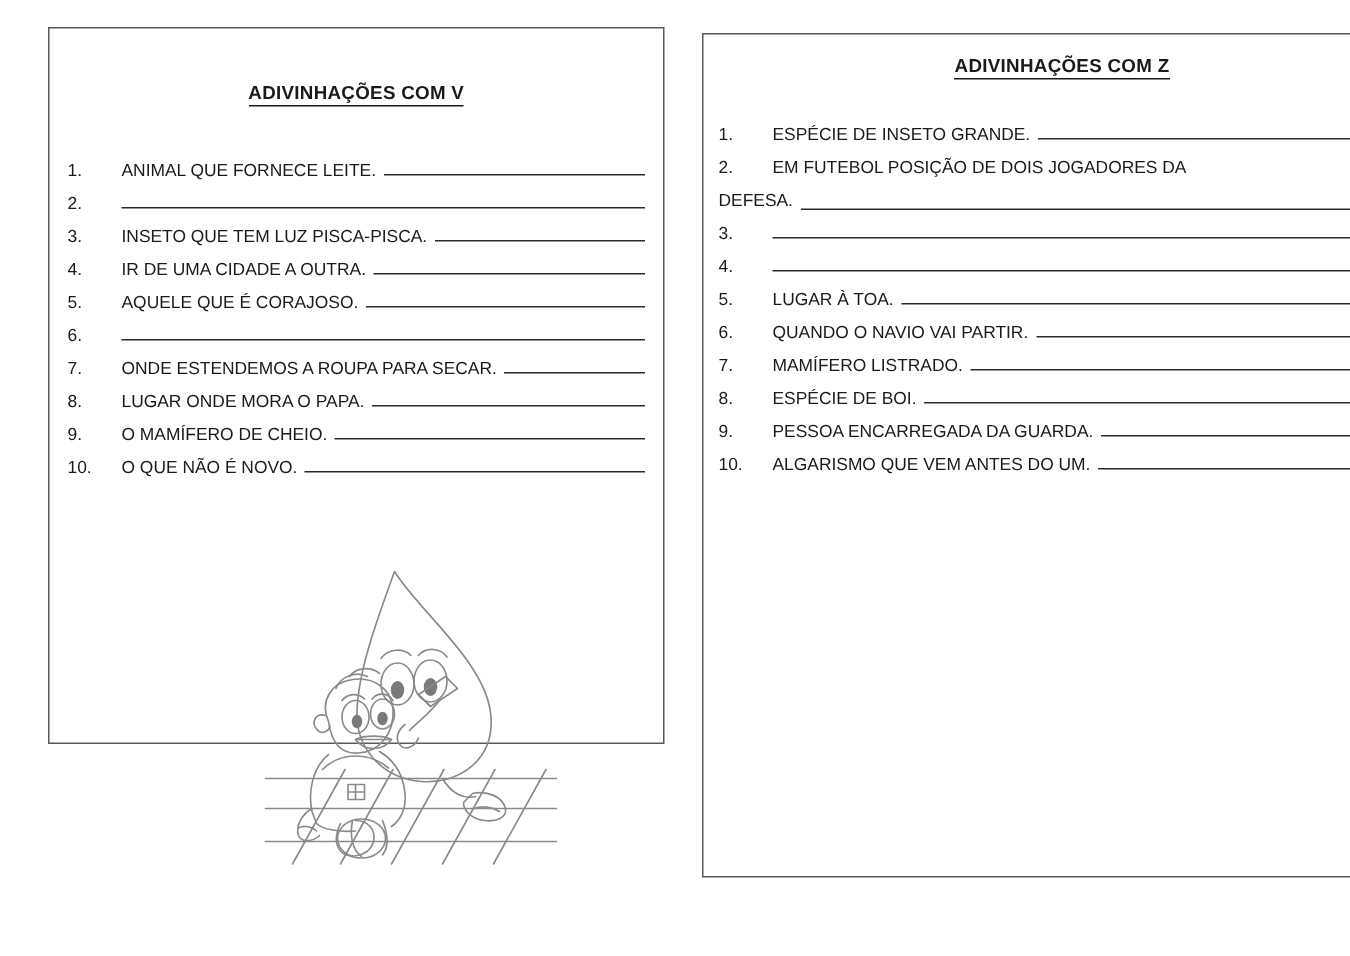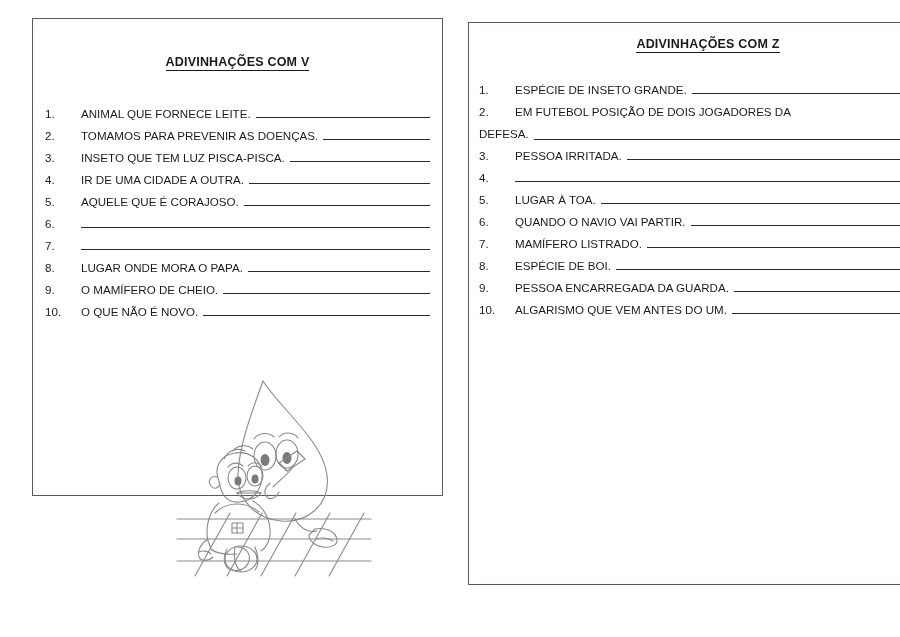--- a/index.html
+++ b/index.html
@@ -100,21 +100,20 @@
     <li class="riddle-item">
       <span class="riddle-num">1.</span>
       <span class="riddle-body">
         <span class="riddle-text">ANIMAL QUE FORNECE LEITE.</span>
         <span class="answer-rule"></span>
       </span>
     </li>
     <li class="riddle-item">
       <span class="riddle-num">2.</span>
       <span class="riddle-body">
-        <span class="riddle-text">TOMAMOS PARA PREVENIR AS DOENÇAS.</span>
         <span class="answer-rule"></span>
       </span>
     </li>
     <li class="riddle-item">
       <span class="riddle-num">3.</span>
       <span class="riddle-body">
         <span class="riddle-text">INSETO QUE TEM LUZ PISCA-PISCA.</span>
         <span class="answer-rule"></span>
       </span>
     </li>
@@ -134,20 +133,21 @@
     </li>
     <li class="riddle-item">
       <span class="riddle-num">6.</span>
       <span class="riddle-body">
         <span class="answer-rule"></span>
       </span>
     </li>
     <li class="riddle-item">
       <span class="riddle-num">7.</span>
       <span class="riddle-body">
+        <span class="riddle-text">ONDE ESTENDEMOS A ROUPA PARA SECAR.</span>
         <span class="answer-rule"></span>
       </span>
     </li>
     <li class="riddle-item">
       <span class="riddle-num">8.</span>
       <span class="riddle-body">
         <span class="riddle-text">LUGAR ONDE MORA O PAPA.</span>
         <span class="answer-rule"></span>
       </span>
     </li>
@@ -244,21 +244,20 @@
         <span class="riddle-num" style="display:inline-block;margin-left:-38px;">2.</span><span class="riddle-text">EM FUTEBOL POSIÇÃO DE DOIS JOGADORES DA</span>
       </span>
       <span class="line2">
         <span class="riddle-text">DEFESA.</span>
         <span class="answer-rule"></span>
       </span>
     </li>
     <li class="riddle-item">
       <span class="riddle-num">3.</span>
       <span class="riddle-body">
-        <span class="riddle-text">PESSOA IRRITADA.</span>
         <span class="answer-rule"></span>
       </span>
     </li>
     <li class="riddle-item">
       <span class="riddle-num">4.</span>
       <span class="riddle-body">
         <span class="answer-rule"></span>
       </span>
     </li>
     <li class="riddle-item">

